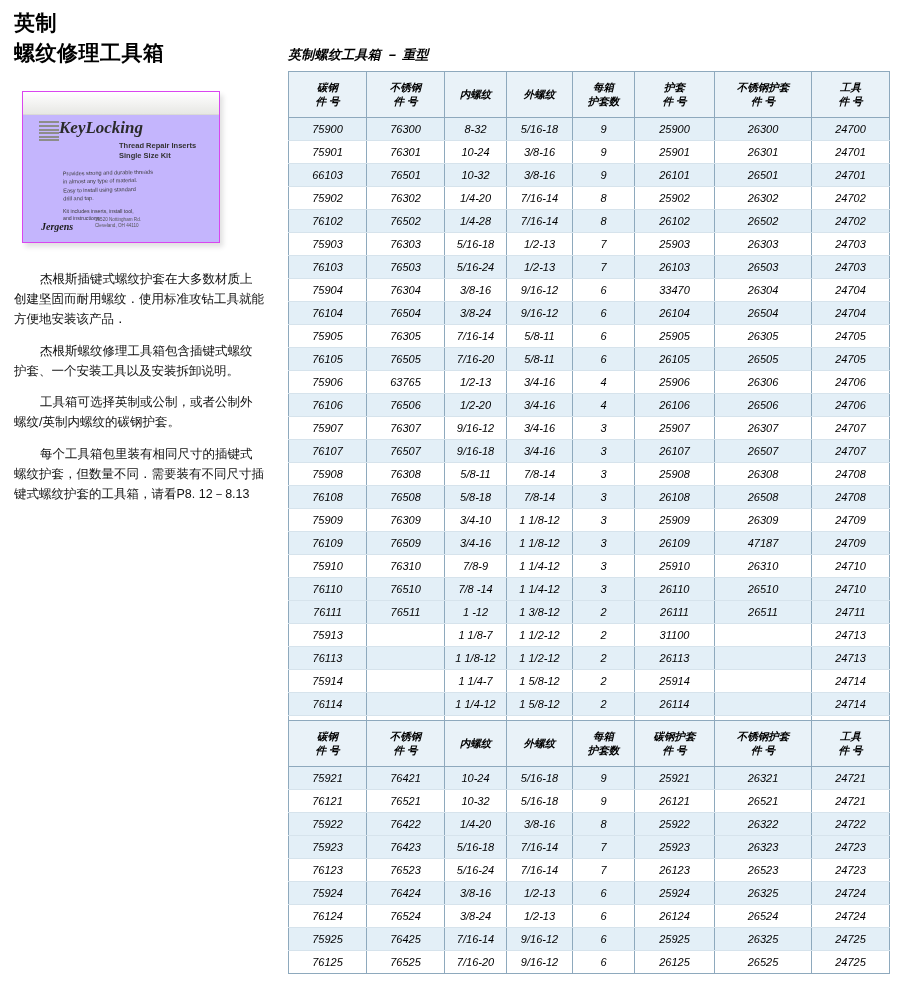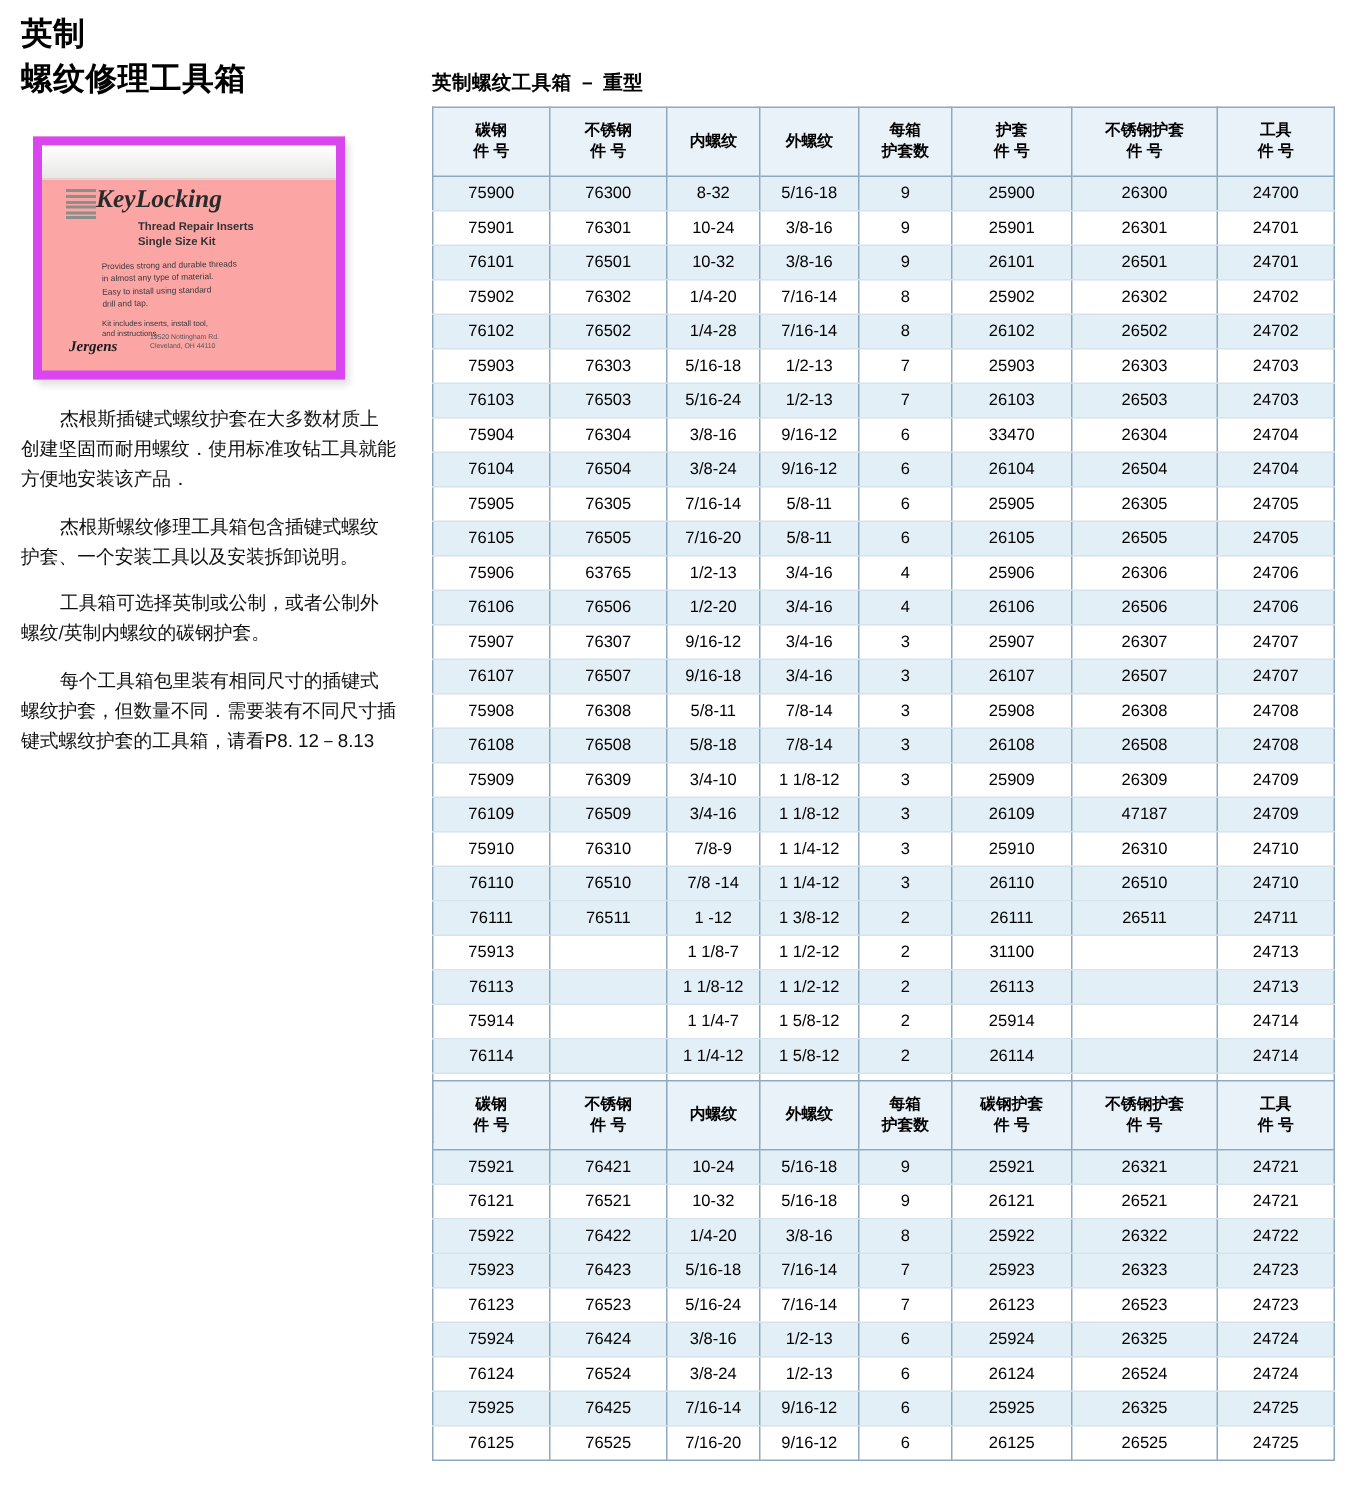--- a/index.html
+++ b/index.html
@@ -39,22 +39,22 @@
     width: 218px;
     height: 170px;
     position: relative;
   }
   .box-shell {
     position: absolute;
     left: 8px;
     top: 8px;
     width: 196px;
     height: 150px;
-    background: #fca5a5;
-    border: 6px solid #d946ef;
+    background: #c4b5fd;
+    border: 1px solid #d946ef;
     box-shadow: 3px 4px 5px rgba(0,0,0,0.12);
   }
   .box-top {
     position: absolute;
     left: 0;
     top: 0;
     width: 100%;
     height: 22px;
     background: linear-gradient(180deg,#ffffff 0%, #e7e7e4 100%);
     border-bottom: 1px solid #dadad6;
@@ -70,21 +70,21 @@
     font-family: "Liberation Serif", serif;
     font-style: italic;
     font-size: 17px;
     font-weight: bold;
     color: #2b2b2b;
     margin-left: 26px;
   }
   .kl-sub {
     font-size: 7.5px;
     color: #333;
-    margin-left: 54px;
+    margin-left: 86px;
     margin-top: 3px;
     line-height: 1.35;
     font-weight: bold;
   }
   .kl-body {
     font-size: 5.6px;
     color: #3a3a3a;
     margin-left: 30px;
     margin-top: 7px;
     line-height: 1.5;
@@ -135,20 +135,21 @@
     color: #111;
   }
   .body-copy p {
     margin: 0 0 11px 0;
     text-indent: 26px;
   }
   
   .table-block {
     position: absolute;
     left: 288px;
+    font-style: italic;
   }
   .block-1 { top: 46px; }
   .block-2 { top: 720px; }
 
   .table-caption {
     font-size: 13px;
     font-weight: bold;
     color: #000;
     margin-bottom: 7px;
     letter-spacing: 0.3px;
@@ -321,21 +322,21 @@
             <td>75901</td>
             <td>76301</td>
             <td>10-24</td>
             <td>3/8-16</td>
             <td>9</td>
             <td>25901</td>
             <td>26301</td>
             <td>24701</td>
           </tr>
           <tr class="alt">
-            <td>76101</td>
+            <td>66103</td>
             <td>76501</td>
             <td>10-32</td>
             <td>3/8-16</td>
             <td>9</td>
             <td>26101</td>
             <td>26501</td>
             <td>24701</td>
           </tr>
           <tr class="plain">
             <td>75902</td>

